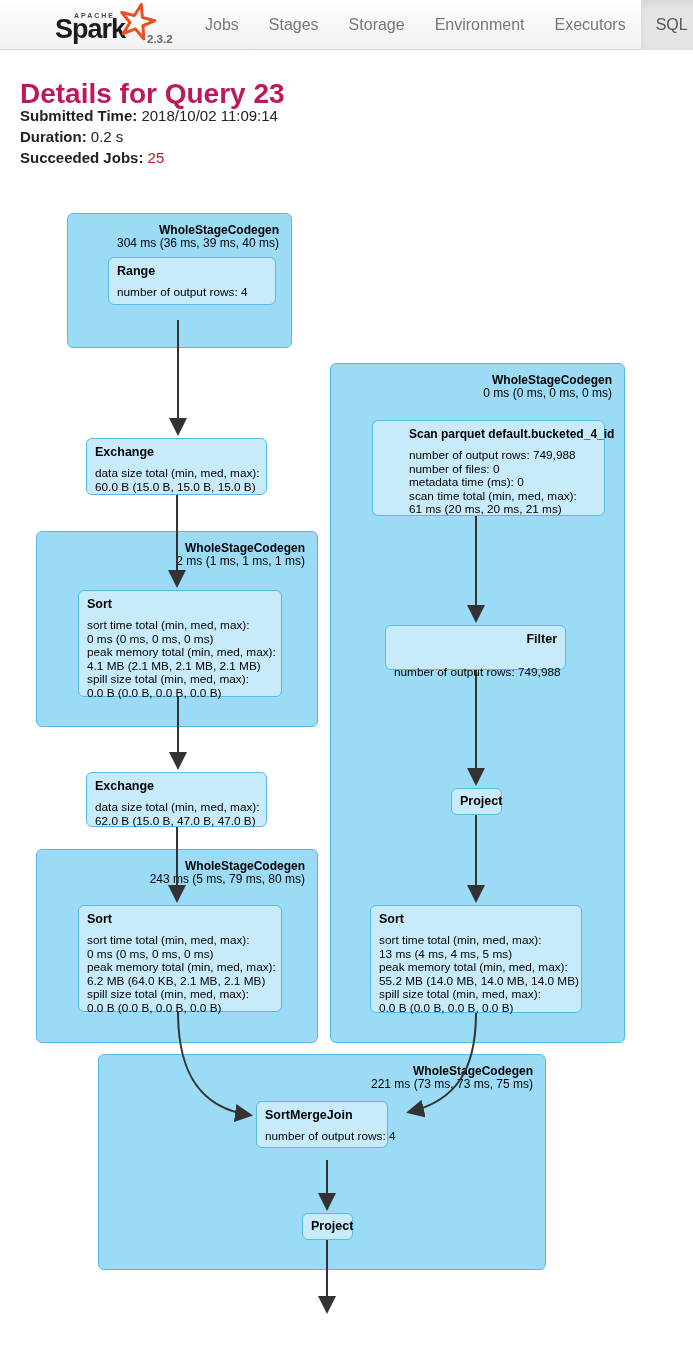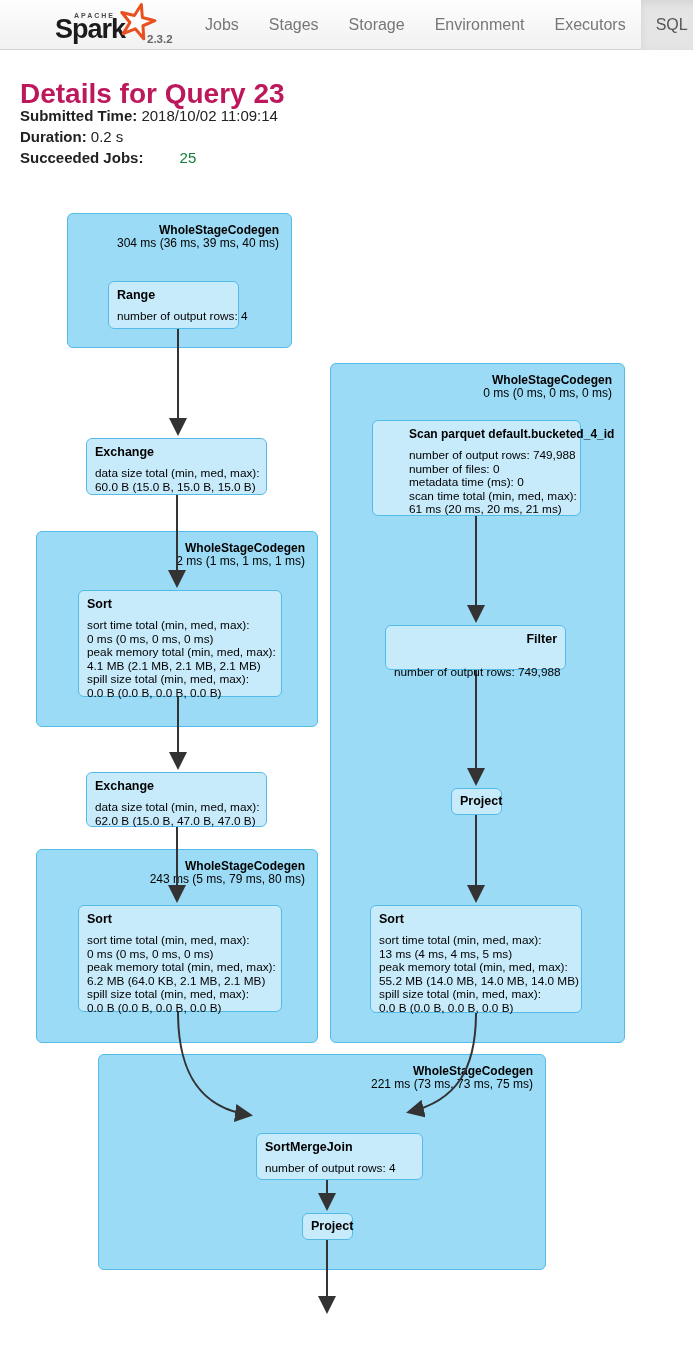--- a/index.html
+++ b/index.html
@@ -42,21 +42,21 @@
     box-shadow:inset 0 3px 8px rgba(0,0,0,.08);
   }
 
   
   .page-title {
     position:absolute; left:20px; top:78px;
     font-size:28px; font-weight:bold; color:#be185d;
   }
   .meta { position:absolute; left:20px; top:105px; font-size:15px; line-height:21px; color:#222; }
   .meta b { font-weight:bold; }
-  .meta a { color:#15803d; text-decoration:none; cursor:pointer;margin-left:32px; }
+  .meta a { color:#b91c1c; text-decoration:none; cursor:pointer; }
 
   
   .dag { position:absolute; left:0; top:195px; width:693px; height:1158px; }
   .cluster {
     position:absolute; background:#9cdbf6; border:1px solid #54bbe8; border-radius:6px; z-index:1;
   }
   .clabel {
     position:absolute; top:10px; right:12px; text-align:right;
     font-size:12px; line-height:13px; color:#000;
   }
@@ -157,21 +157,21 @@
       <path d="M476,321 L476,425" marker-end="url(#arrow)"></path>
       <path d="M476,472 L476,588" marker-end="url(#arrow)"></path>
       <path d="M476,620 L476,705" marker-end="url(#arrow)"></path>
       <path d="M178,817 C178,875 198,913 250,920" marker-end="url(#arrow)"></path>
       <path d="M476,818 C476,875 456,906 409,917" marker-end="url(#arrow)"></path>
       <path d="M327,965 L327,1013" marker-end="url(#arrow)"></path>
       <path d="M327,1045 L327,1116" marker-end="url(#arrow)"></path>
     </g>
   </svg>
 
-  <div class="node" style="left:108px; top:86px; width:131px; height:48px;">
+  <div class="node" style="left:108px; top:62px; width:168px; height:48px;">
     <div class="ntitle">Range</div>
     <div class="nline">number of output rows: 4</div>
   </div>
 
   <div class="node" style="left:86px; top:243px; width:181px; height:57px;">
     <div class="ntitle">Exchange</div>
     <div class="nline">data size total (min, med, max):</div>
     <div class="nline">60.0 B (15.0 B, 15.0 B, 15.0 B)</div>
   </div>
 
@@ -194,21 +194,21 @@
   <div class="node" style="left:78px; top:710px; width:204px; height:107px;">
     <div class="ntitle">Sort</div>
     <div class="nline">sort time total (min, med, max):</div>
     <div class="nline">0 ms (0 ms, 0 ms, 0 ms)</div>
     <div class="nline">peak memory total (min, med, max):</div>
     <div class="nline">6.2 MB (64.0 KB, 2.1 MB, 2.1 MB)</div>
     <div class="nline">spill size total (min, med, max):</div>
     <div class="nline">0.0 B (0.0 B, 0.0 B, 0.0 B)</div>
   </div>
 
-  <div class="node" style="left:372px; top:225px; width:209px; height:96px;padding-left:36px;">
+  <div class="node" style="left:372px; top:225px; width:233px; height:96px;padding-left:36px;">
     <div class="ntitle" style="font-size:12px;">Scan parquet default.bucketed_4_id</div>
     <div class="nline">number of output rows: 749,988</div>
     <div class="nline">number of files: 0</div>
     <div class="nline">metadata time (ms): 0</div>
     <div class="nline">scan time total (min, med, max):</div>
     <div class="nline">61 ms (20 ms, 20 ms, 21 ms)</div>
   </div>
 
   <div class="node" style="left:385px; top:430px; width:181px; height:45px;">
     <div class="ntitle" style="margin-bottom:20px;text-align:right;">Filter</div>
@@ -222,21 +222,21 @@
   <div class="node" style="left:370px; top:710px; width:212px; height:108px;">
     <div class="ntitle">Sort</div>
     <div class="nline">sort time total (min, med, max):</div>
     <div class="nline">13 ms (4 ms, 4 ms, 5 ms)</div>
     <div class="nline">peak memory total (min, med, max):</div>
     <div class="nline">55.2 MB (14.0 MB, 14.0 MB, 14.0 MB)</div>
     <div class="nline">spill size total (min, med, max):</div>
     <div class="nline">0.0 B (0.0 B, 0.0 B, 0.0 B)</div>
   </div>
 
-  <div class="node" style="left:256px; top:938px; width:167px; height:47px;">
+  <div class="node" style="left:256px; top:906px; width:132px; height:47px;">
     <div class="ntitle">SortMergeJoin</div>
     <div class="nline">number of output rows: 4</div>
   </div>
 
   <div class="node node-sm" style="left:302px; top:1018px; width:51px; height:27px;">
     <div class="ntitle">Project</div>
   </div>
 
   <div class="node node-sm" style="left:267px; top:1164px; width:121px; height:26px;">
     <div class="ntitle" style="font-size:12px;">DeserializeToObject</div>

